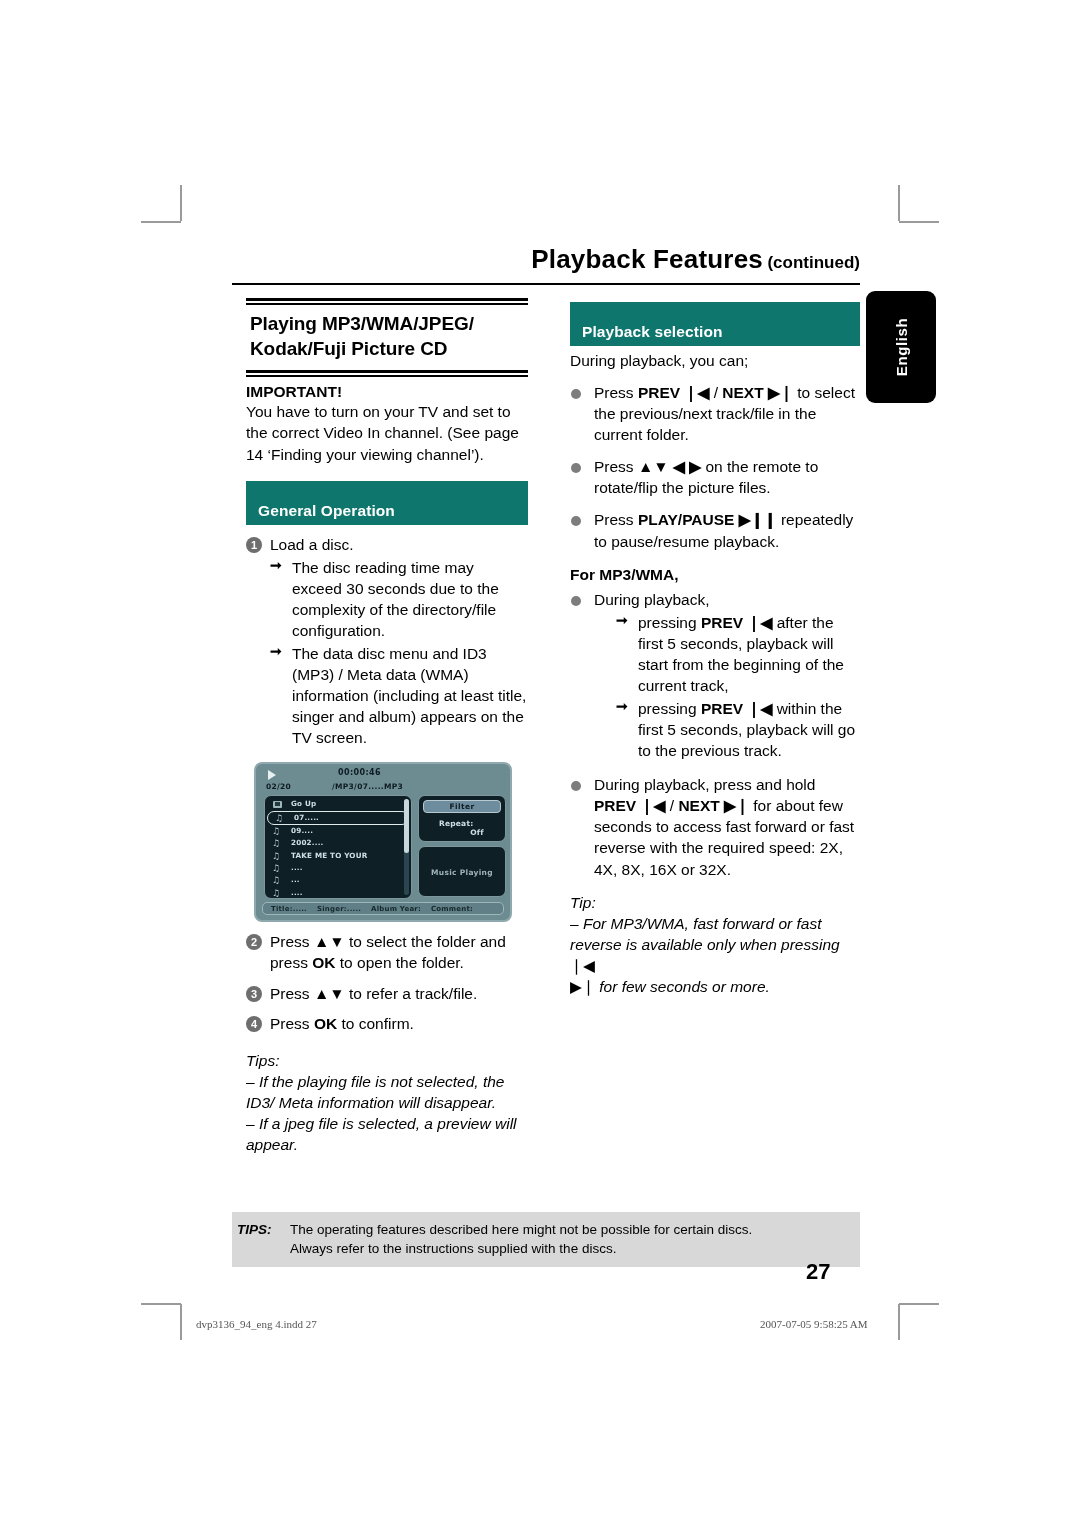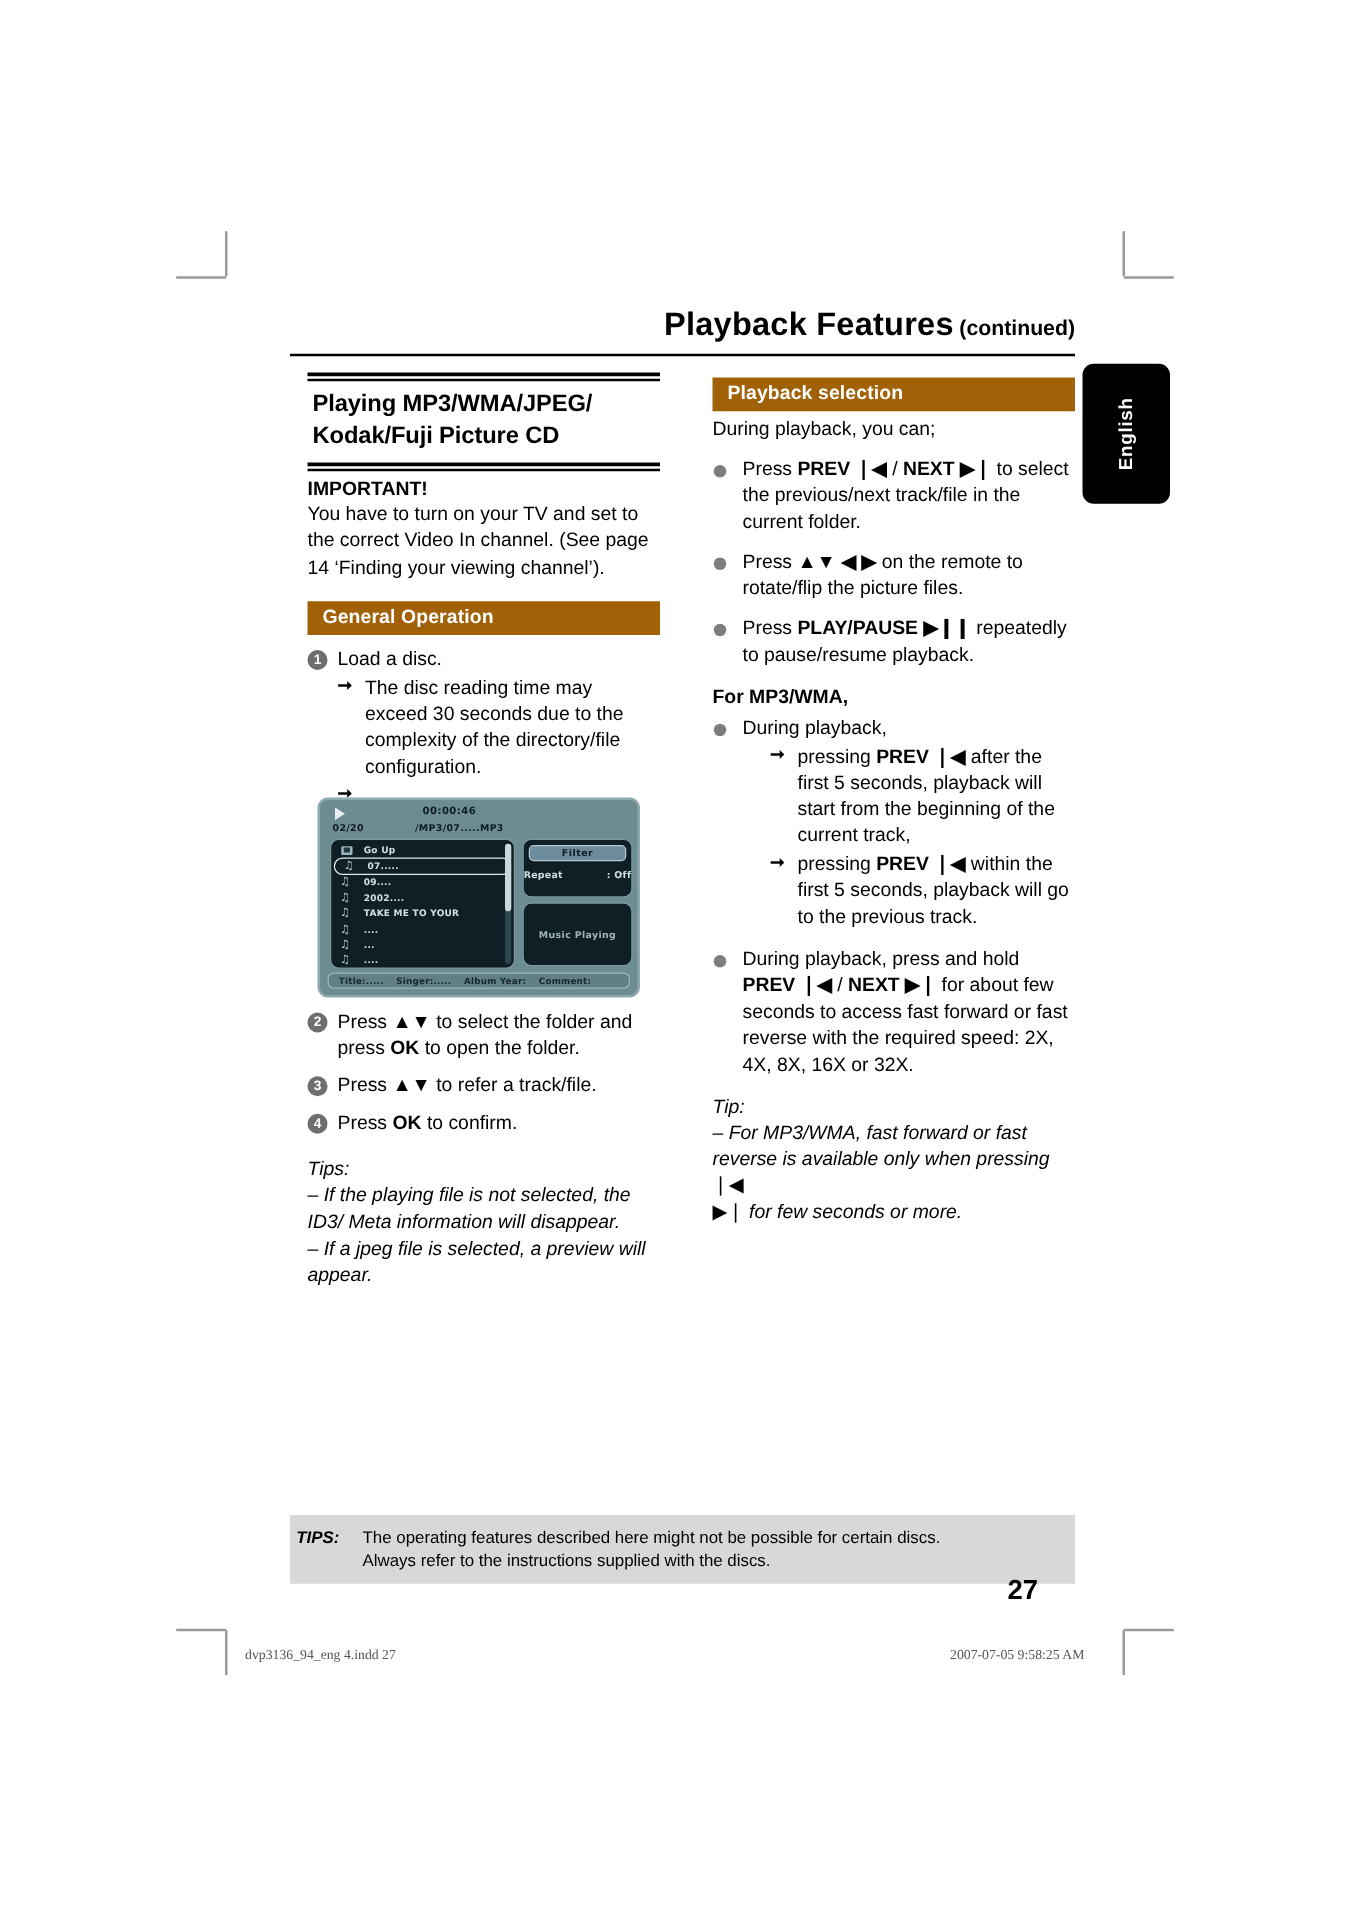--- a/index.html
+++ b/index.html
@@ -99,25 +99,25 @@
   .sec-title {
     font-size: 19px;
     font-weight: bold;
     line-height: 1.3;
     padding: 7px 4px 5px 4px;
     letter-spacing: -0.1px;
   }
 
   
   .bar-heading {
-    background: #a16207;
+    background: #0f766e;
     color: #ffffff;
     font-size: 15.5px;
     font-weight: bold;
-    padding: 4px 0 5px 12px;
+    padding: 21px 0 5px 12px;
     letter-spacing: 0.1px;
   }
 
   
   .p {
     font-size: 15.5px;
     line-height: 1.36;
     margin: 0 0 2px 0;
   }
   .b { font-weight: bold; }
@@ -272,21 +272,21 @@
     border-radius: 4px;
     text-align: center;
     font-size: 7.5px;
     font-weight: bold;
     color: #0d1c22;
     line-height: 11px;
     letter-spacing: 0.4px;
   }
   .tv-repeat {
     margin-top: 6px;
-    padding: 0 0;
+    padding: 0 20px;
     font-size: 7.5px;
     font-weight: bold;
     color: #cfe0e4;
     display: flex;
     justify-content: space-between;
     letter-spacing: 0.2px;
   }
   .tv-playing {
     position: absolute; left: 0; right: 0; top: 50%;
     transform: translateY(-50%);
@@ -404,20 +404,21 @@
 
   <div class="step">
     <div class="step-num">1</div>
     <div class="step-body">Load a disc.</div>
     <div class="arrow-item">
       <span class="arw">➞</span>
       <span class="arw-body">The disc reading time may exceed 30 seconds due to the complexity of the directory/file configuration.</span>
     </div>
     <div class="arrow-item">
       <span class="arw">➞</span>
+      <span class="arw-body">The data disc menu and ID3 (MP3) / Meta data (WMA) information (including at least title, singer and album) appears on the TV screen.</span>
     </div>
   </div>
 
   <div class="tv-shot">
     <div class="tv-topbar">
       <div class="tv-play"></div>
       <div class="tv-time">00:00:46</div>
       <div class="tv-track">02/20</div>
       <div class="tv-path">/MP3/07.....MP3</div>
     </div>

